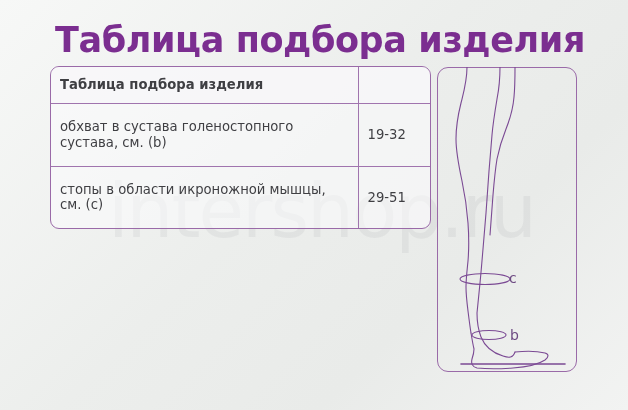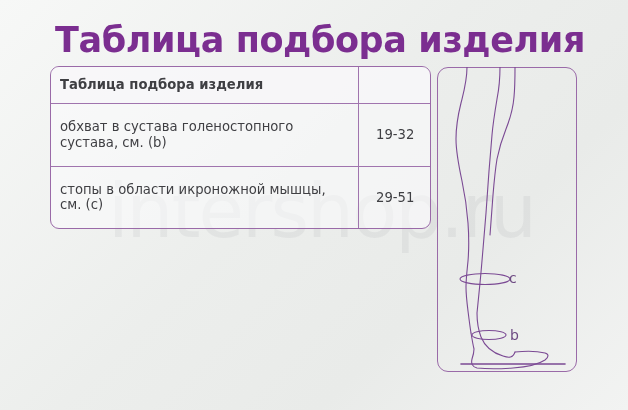--- a/index.html
+++ b/index.html
@@ -38,21 +38,21 @@
     width:100%;height:100%;border-collapse:collapse;
     table-layout:fixed;
   }
   table.sizes td{
     border-bottom:1px solid #a074ae;
     border-right:1px solid #a074ae;
     padding:3px 9px;vertical-align:middle;
     color:#3f3f43;font-size:13.2px;line-height:15.5px;
   }
   table.sizes tr:last-child td{border-bottom:none;}
-  table.sizes td:last-child{border-right:none;text-align:center;}
+  table.sizes td:last-child{border-right:none;text-align:left;}
   td.hdr{
     font-weight:bold;font-size:13.6px;color:#3a3a3e;
     background:rgba(247,246,249,0.55);
   }
   td.val{font-size:15px;color:#4a4a4e;}
   col.lbl{width:307px;}
   col.num{width:74px;}
 
   
   .leg-panel{

